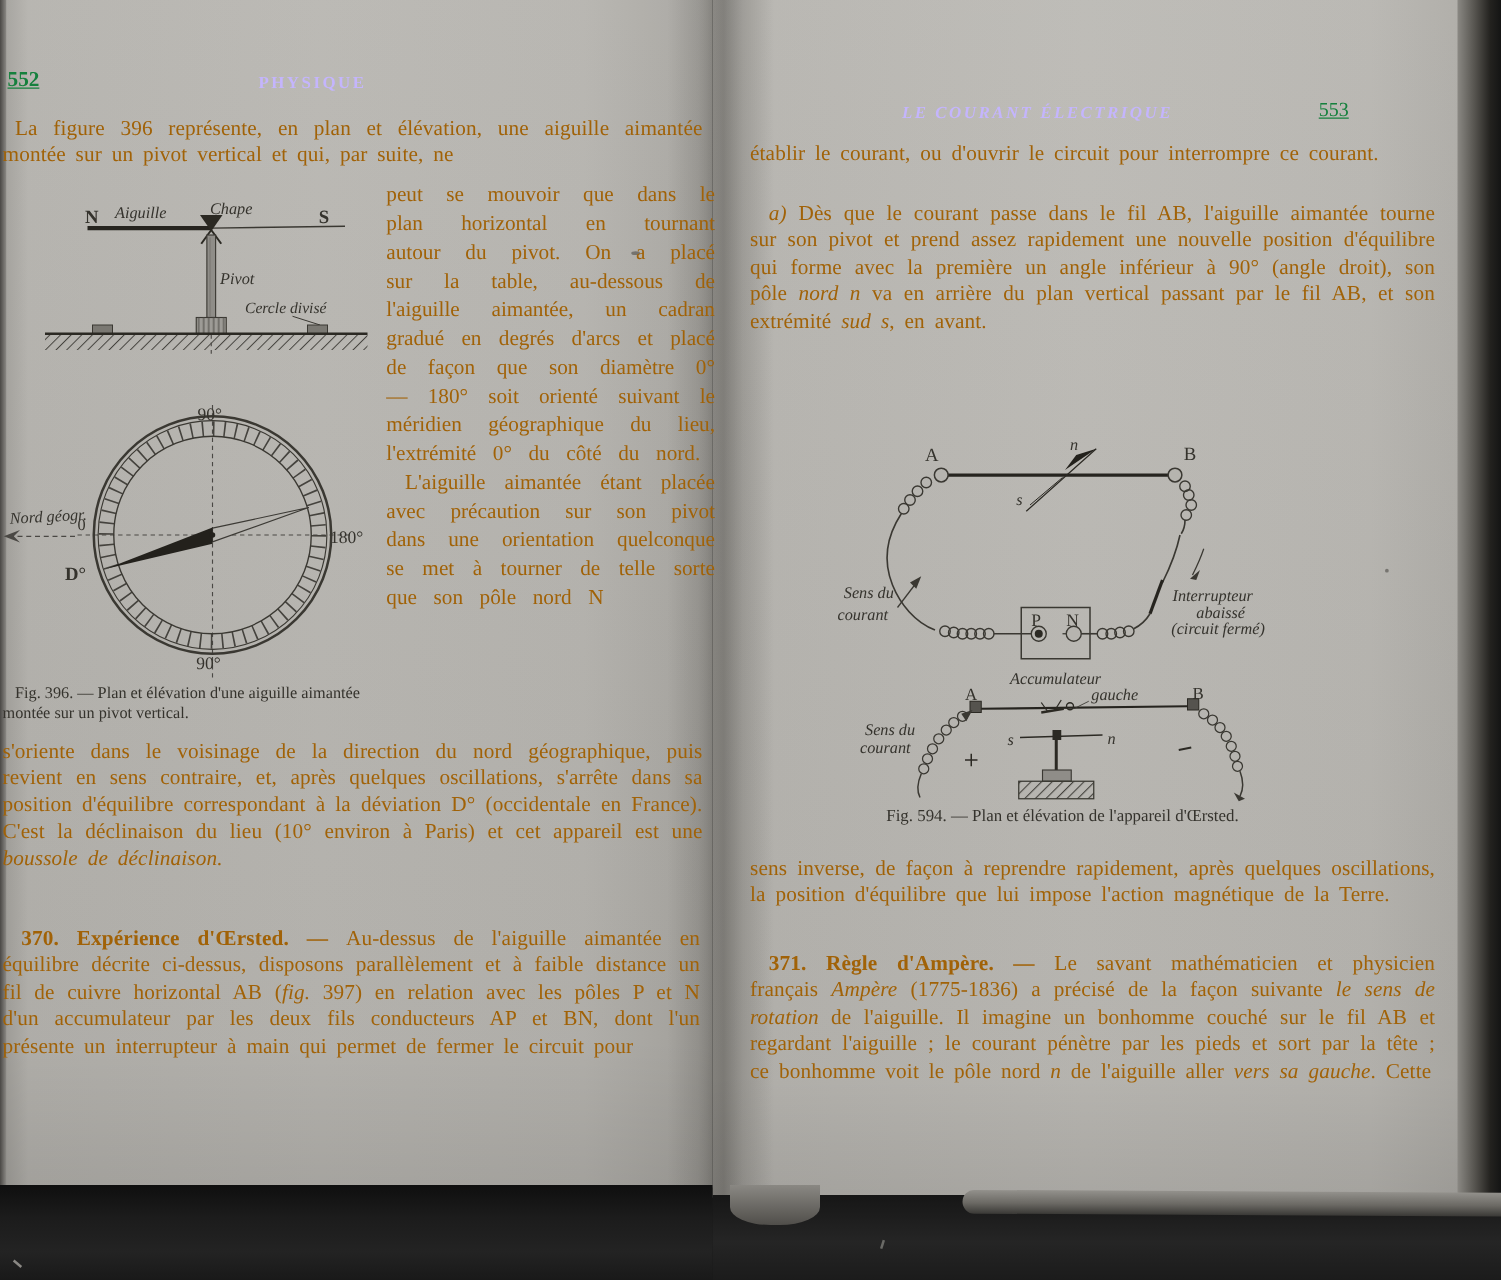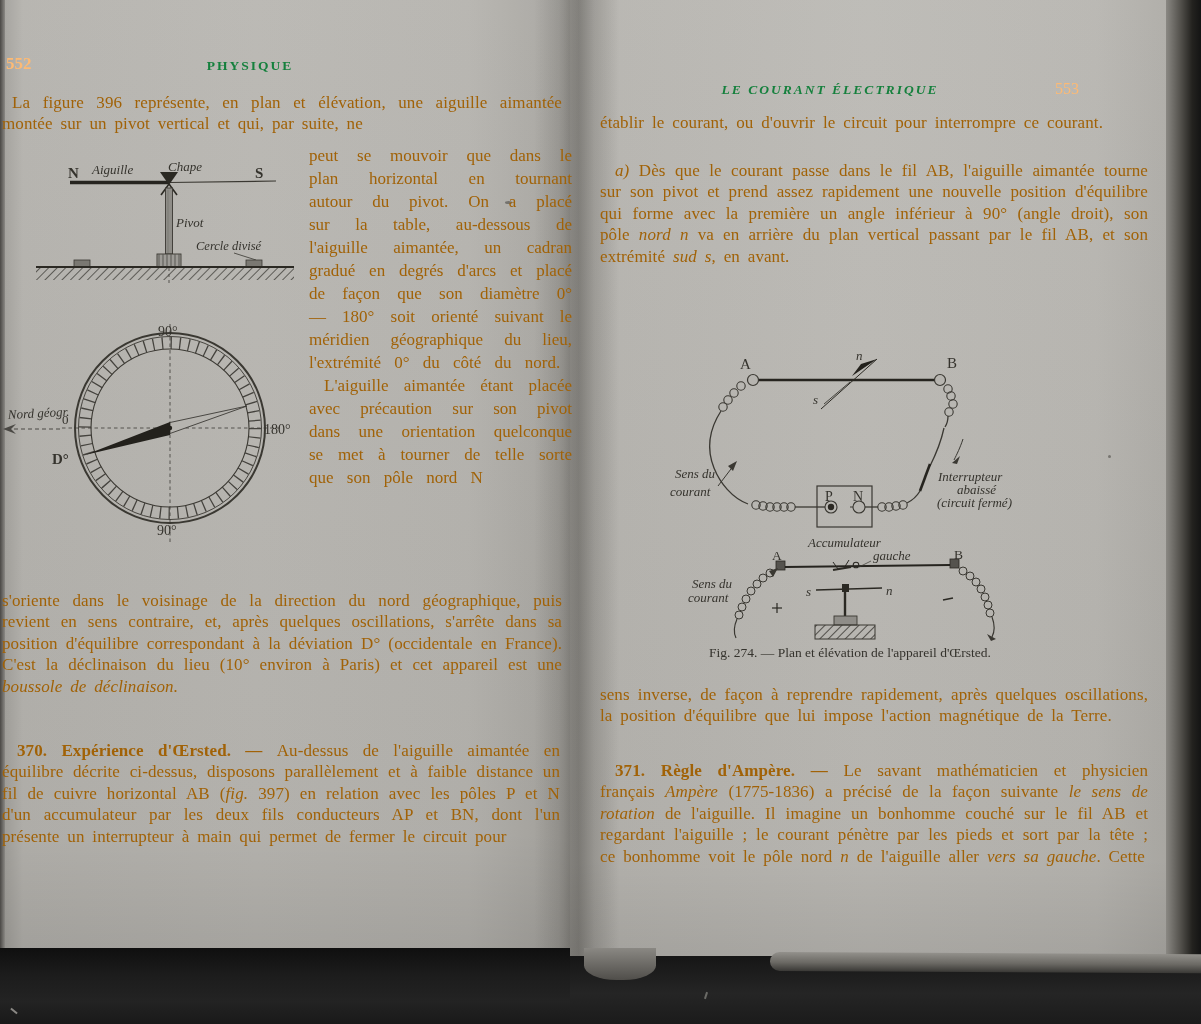--- a/index.html
+++ b/index.html
@@ -33,22 +33,22 @@
   .stain{position:absolute;z-index:2;background:rgba(45,43,38,.45);border-radius:50%;}
   #stain1{left:505px;top:201px;width:7px;height:3px;}
   #stain2{left:1108px;top:455px;width:3px;height:3px;}
 
   .txt{position:absolute;z-index:3;text-align:justify;color:#a16207;}
   .body-main{font-size:17px;line-height:21.4px;word-spacing:3.5px;letter-spacing:.1px;}
   .body-col{font-size:17px;line-height:23px;word-spacing:9px;}
   .ital{font-style:italic;}
   .bold{font-weight:bold;}
   .indent{text-indent:15px;}
-  .runhead{position:absolute;z-index:3;letter-spacing:2px;font-size:13.5px;color:#15803d;}
-  .pagenum{position:absolute;z-index:3;font-size:17px;font-weight:bold;color:#fdba74;}
+  .runhead{position:absolute;z-index:3;letter-spacing:2px;font-size:13.5px;color:#c4b5fd;}
+  .pagenum{position:absolute;z-index:3;font-size:17px;font-weight:bold;color:#15803d;text-decoration:underline;}
   .caption{position:absolute;z-index:3;font-size:13px;line-height:15.5px;color:#35332d;}
   svg{position:absolute;z-index:3;overflow:visible;}
   svg text{fill:#35332d;font-family:"Liberation Serif","DejaVu Serif",serif;}
   .figlab{font-style:italic;font-size:13px;}
   .figlab-sm{font-style:italic;font-size:12.5px;}
   .figcap{font-size:15px;font-weight:bold;}
   .stroke{stroke:#3a3832;fill:none;}
 </style>
 </head>
 <body>
@@ -122,20 +122,21 @@
     <text x="157" y="217" font-size="14">90°</text>
     <text x="62" y="106" font-size="13">0</text>
     <text x="52" y="146" font-size="15" font-weight="bold">D°</text>
     <text x="8" y="101" class="figlab" transform="rotate(-3 8 101)">Nord géogr.</text>
     <g>
       <line x1="60" y1="111" x2="10" y2="111" stroke="#4a4844" stroke-width="1" stroke-dasharray="4 3"></line>
       <polygon points="3,111 16,106 11,111 16,116" fill="#4a4844"></polygon>
     </g>
   </svg>
 
+  <div class="caption" style="left:2px;top:546px;width:304px;text-indent:10px;">Fig. 396. — Plan et élévation d'une aiguille aimantée montée sur un pivot vertical.</div>
 
   <div class="txt body-col" style="left:297px;top:144px;width:263px;margin-left:12px;">
     <div>peut se mouvoir que dans le plan horizontal en tournant autour du pivot. On a placé sur la table, au-dessous de l'aiguille aimantée, un cadran gradué en degrés d'arcs et placé de façon que son diamètre 0° — 180° soit orienté suivant le méridien géographique du lieu, l'extrémité 0° du côté du nord.</div>
     <div class="indent">L'aiguille aimantée étant placée avec précaution sur son pivot dans une orientation quelconque se met à tourner de telle sorte que son pôle nord N</div>
   </div>
 
   <div class="txt body-main" style="left:2px;top:590px;width:560px;"><span>s'oriente dans le voisinage de la direction du nord géographique, puis revient en sens contraire, et, après quelques oscillations, s'arrête dans sa position d'équilibre correspondant à la déviation D° (occidentale en France). C'est la déclinaison du lieu (10° environ à Paris) et cet appareil est une </span><span class="ital">boussole de déclinaison.</span></div>
 
   <div class="txt body-main" style="left:2px;top:740px;width:558px;text-indent:15px;"><span class="bold">370. Expérience d'Œrsted. — </span><span>Au-dessus de l'aiguille aimantée en équilibre décrite ci-dessus, disposons parallèlement et à faible distance un fil de cuivre horizontal AB (</span><span class="ital">fig.</span><span> 397) en relation avec les pôles P et N d'un accumulateur par les deux fils conducteurs AP et BN, dont l'un présente un interrupteur à main qui permet de fermer le circuit pour</span></div>
 
@@ -272,21 +273,21 @@
     </g>
     <text x="62" y="40" class="figlab" font-size="13.5">Sens du</text>
     <text x="58" y="54" class="figlab" font-size="13.5">courant</text>
     <g>
       <line x1="142" y1="60" x2="152" y2="60" stroke="#2b2923" stroke-width="1.2"></line>
       <line x1="147" y1="55" x2="147" y2="65" stroke="#2b2923" stroke-width="1.2"></line>
       <line x1="313" y1="52" x2="323" y2="50" stroke="#2b2923" stroke-width="1.6"></line>
     </g>
   </svg>
 
-  <div class="caption" style="left:640px;top:645px;width:420px;text-align:center;font-size:13.5px;">Fig. 274. — Plan et élévation de l'appareil d'Œrsted.</div>
+  <div class="caption" style="left:640px;top:645px;width:420px;text-align:center;font-size:13.5px;">Fig. 594. — Plan et élévation de l'appareil d'Œrsted.</div>
 
   <div class="txt body-main" style="left:600px;top:684px;width:548px;">sens inverse, de façon à reprendre rapidement, après quelques oscillations, la position d'équilibre que lui impose l'action magnétique de la Terre.</div>
 
   <div class="txt body-main" style="left:600px;top:760px;width:548px;text-indent:15px;"><span class="bold">371. Règle d'Ampère. — </span><span>Le savant mathématicien et physicien français </span><span class="ital">Ampère</span><span> (1775-1836) a précisé de la façon suivante </span><span class="ital">le sens de rotation</span><span> de l'aiguille. Il imagine un bonhomme couché sur le fil AB et regardant l'aiguille ; le courant pénètre par les pieds et sort par la tête ; ce bonhomme voit le pôle nord </span><span class="ital">n</span><span> de l'aiguille aller </span><span class="ital">vers sa gauche</span><span>. Cette</span></div>
 
   <div id="gutter-shadow" class="overlay"></div>
   <div id="left-edge" class="overlay"></div>
   <div id="right-edge" class="overlay"></div>
   <div id="bottom-left" class="overlay"></div>
   <div id="bottom-right" class="overlay"></div>

